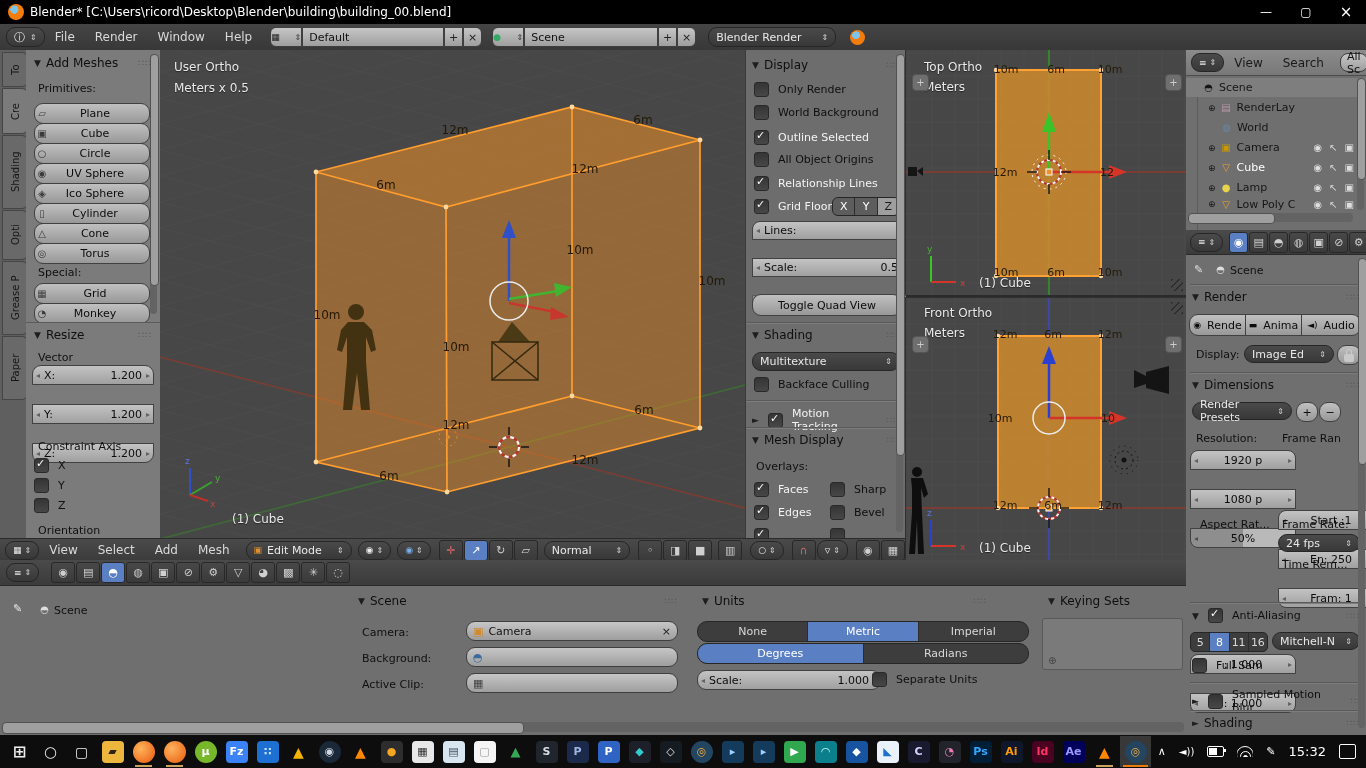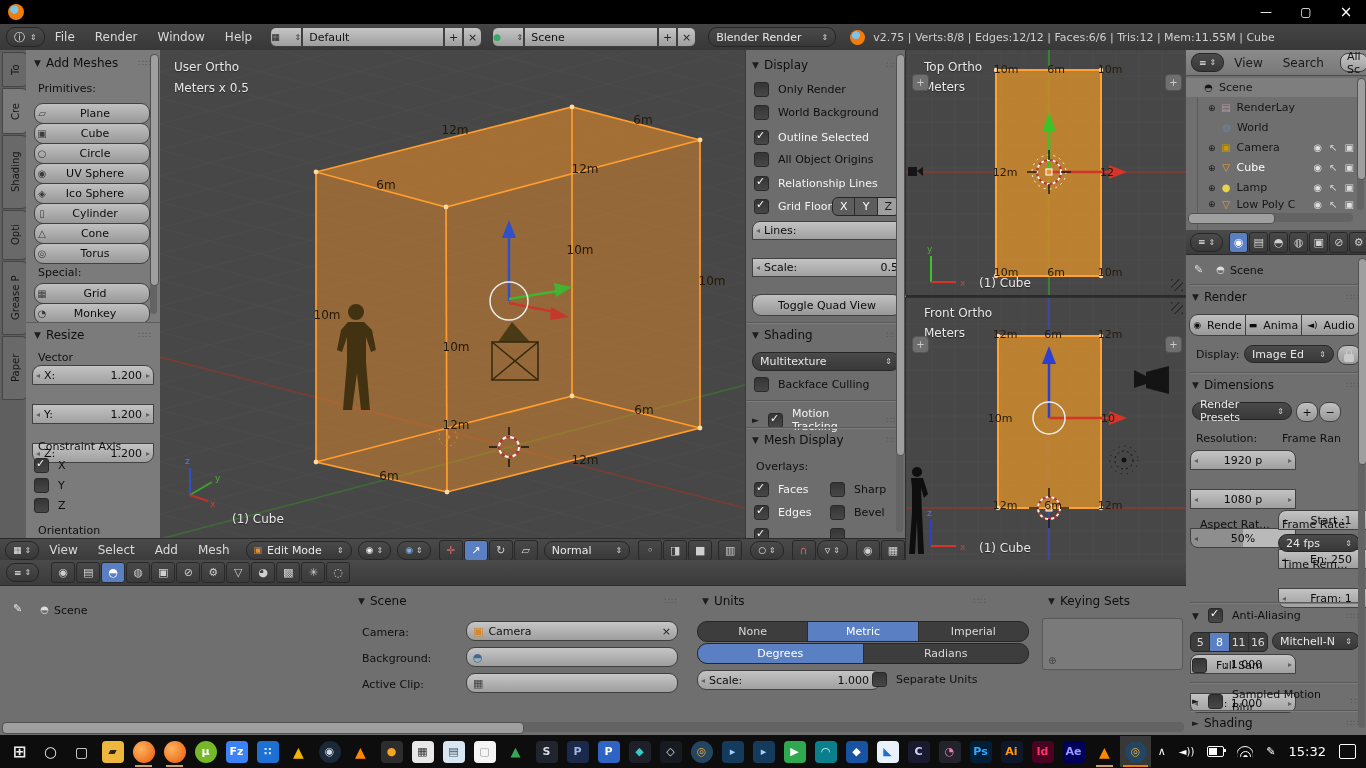--- a/index.html
+++ b/index.html
@@ -94,20 +94,21 @@
   .lock{width:10px;height:8px;background:#c9c9c9;border-radius:2px;position:relative;margin-top:5px;}
   .lock::before{content:"";position:absolute;left:2px;top:-5px;width:4px;height:5px;border:1.5px solid #c9c9c9;border-bottom:none;border-radius:4px 4px 0 0;}
 </style>
 </head>
 <body>
 
 <div id="root">
 
   <div id="titlebar" class="r flex">
     <div style="width:16px;height:16px;margin:0 6px 0 8px;border-radius:50%;background:radial-gradient(circle at 40% 35%,#7ec3e8 0 28%,#f27d0c 30%)"></div>
+    <span class="t">Blender* [C:\Users\ricord\Desktop\Blender\building\building_00.blend]</span>
     <div style="margin-left:auto" class="flex">
       <div class="wbtn">—</div>
       <div class="wbtn">▢</div>
       <div class="wbtn" style="font-size:15px">×</div>
     </div>
   </div>
 
   <div id="infobar" class="r flex">
     <div class="dd" style="height:18px;margin-left:6px">
       <span>ⓘ</span>
@@ -133,21 +134,20 @@
     <div class="litf" style="width:120px;height:18px">
         <span>Scene</span>
       </div>
     <div class="sqbtn" style="width:17px;height:18px">+</div>
     <div class="sqbtn" style="width:17px;height:18px;border-radius:0 6px 6px 0">×</div>
     <div class="dd" style="width:112px;height:18px;margin-left:12px">
       <span style="font-size:11px">Blender Render</span>
         <span class="ud">⇕</span>
     </div>
     <div style="width:15px;height:15px;margin-left:14px;border-radius:50%;background:radial-gradient(circle at 40% 35%,#7ec3e8 0 28%,#f27d0c 30%)"></div>
-    <span style="margin-left:8px;color:#cfcfcf">v2.75 | Verts:8/8 | Edges:12/12 | Faces:6/6 | Tris:12 | Mem:11.55M | Cube</span>
   </div>
 
   <div id="tabs" class="r">
     <div class="tab" style="top:2px;height:33px">To</div>
     <div class="tab act" style="top:38px;height:44px">Cre</div>
     <div class="tab" style="top:85px;height:72px">Shading</div>
     <div class="tab" style="top:160px;height:48px">Opti</div>
     <div class="tab" style="top:211px;height:72px">Grease P</div>
     <div class="tab" style="top:286px;height:62px">Paper</div>
   </div>

